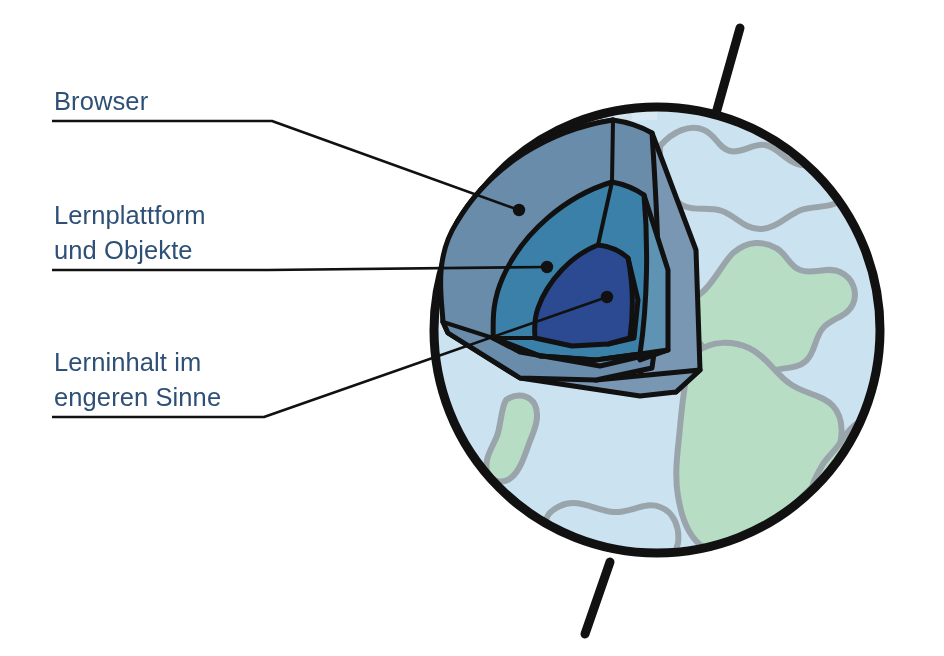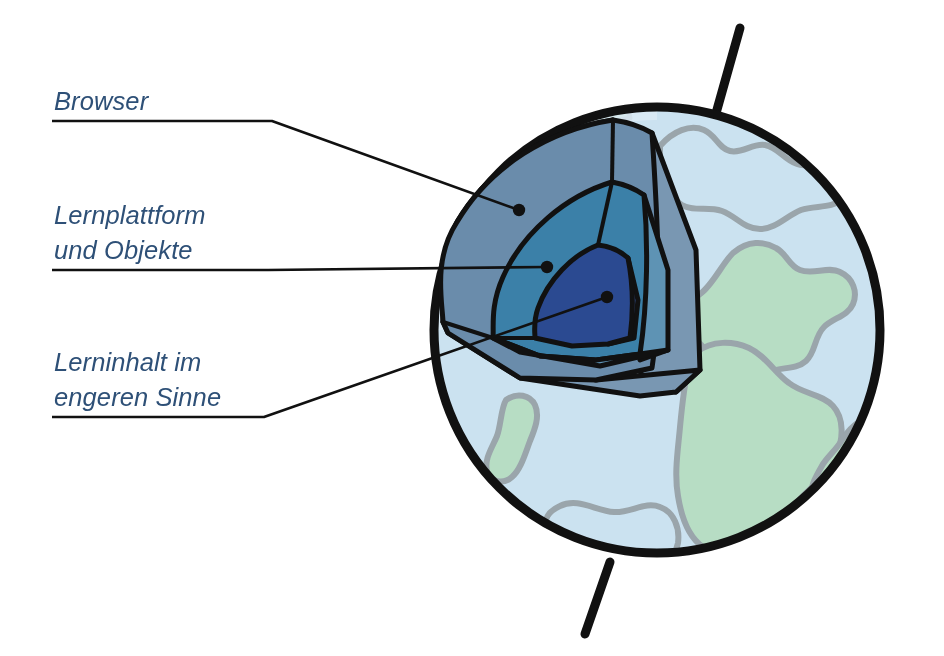--- a/index.html
+++ b/index.html
@@ -13,21 +13,20 @@
     height: 656px;
     font-family: "Liberation Sans", "DejaVu Sans", sans-serif;
     overflow: hidden;
     position: relative;
   }
   #stage {
     position: relative;
     width: 944px;
     height: 656px;
     background: #ffffff;
-    font-style: italic;
   }
   #diagram-svg {
     position: absolute;
     left: 0;
     top: 0;
     width: 944px;
     height: 656px;
     display: block;
   }
   .label-text {

